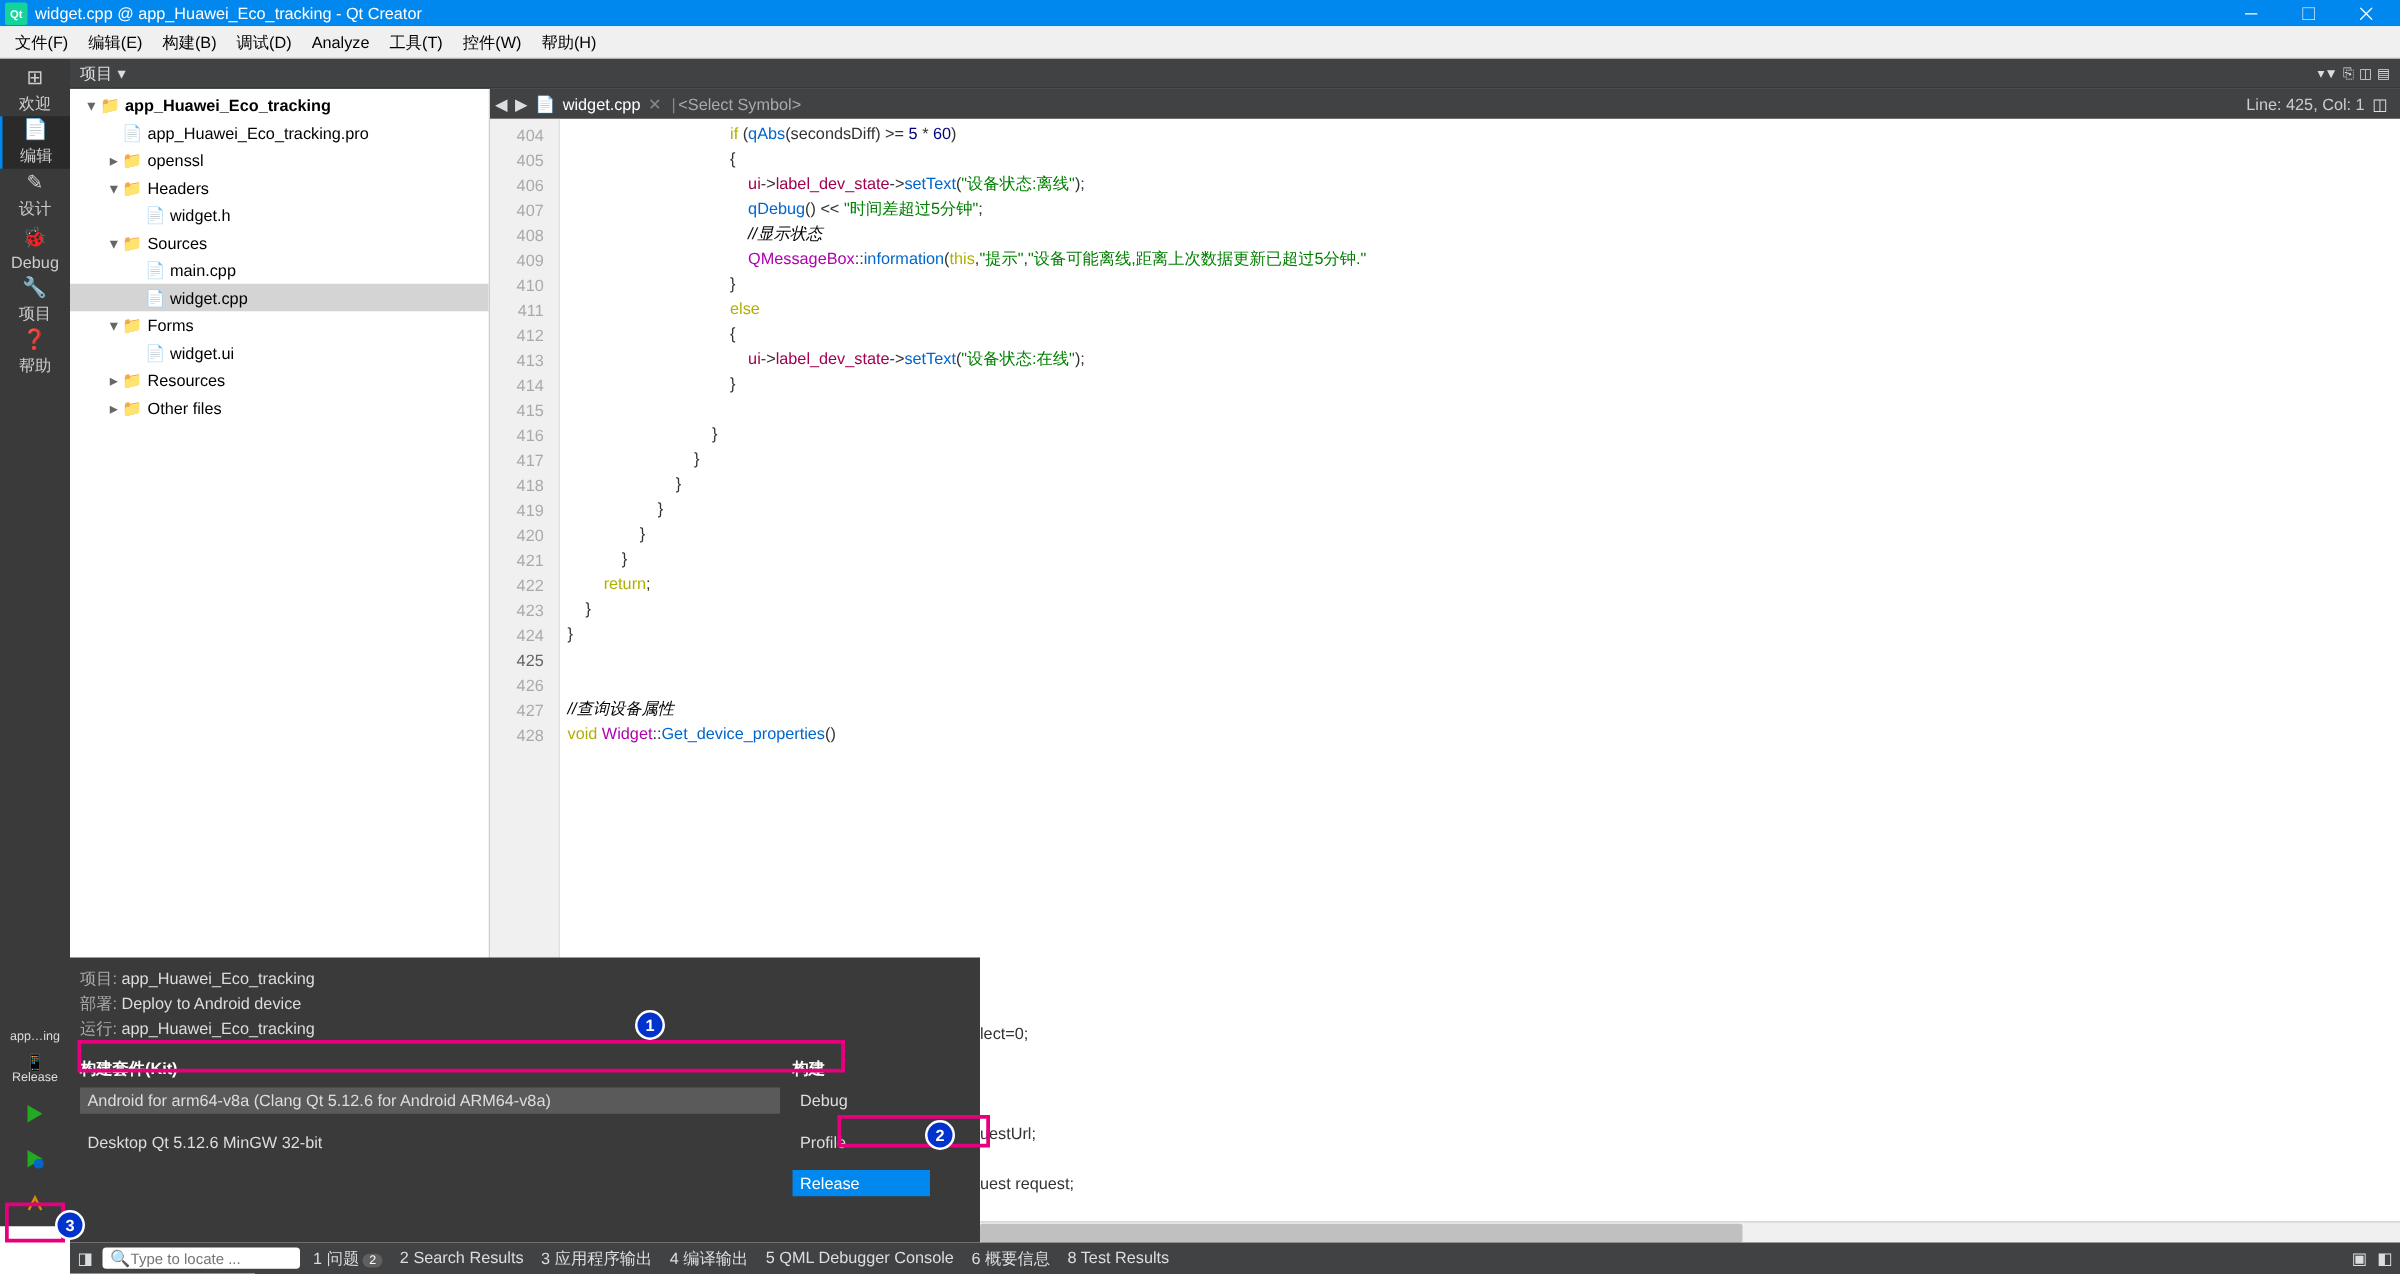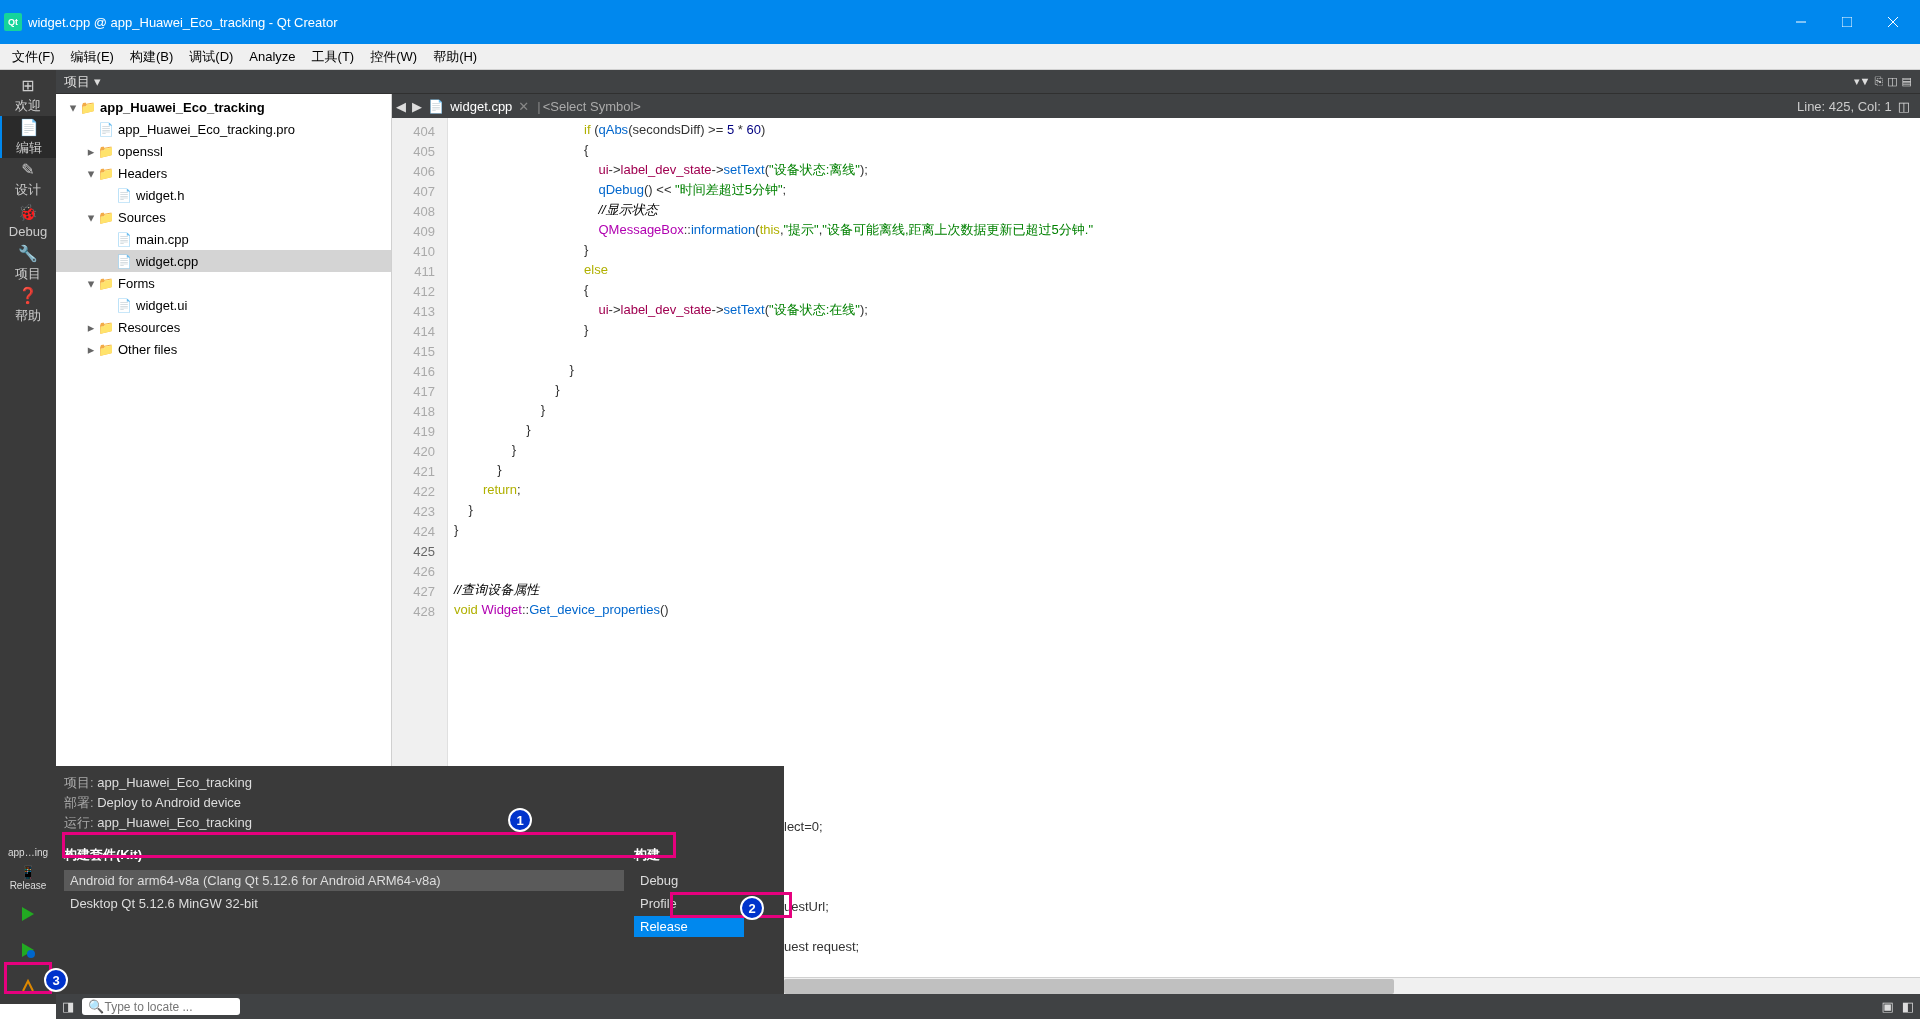--- a/index.html
+++ b/index.html
@@ -1,17 +1,17 @@
 <!DOCTYPE html>
 <html><head>
 <meta charset="utf-8">
 <style>
 *{margin:0;padding:0;box-sizing:border-box;font-family:"Segoe UI",Arial,sans-serif;font-size:13px}
 body{background:#fff;overflow:hidden;height:1019px;width:1920px;position:relative}
-.titlebar{background:#0088ee;color:#fff;height:44px;display:flex;align-items:center;padding:0 4px}
+.titlebar{background:#0088ee;color:#fff;height:21px;display:flex;align-items:center;padding:0 4px}
 .titlebar .icon{width:18px;height:18px;background:#15d49b;margin-right:6px;border-radius:2px;display:flex;align-items:center;justify-content:center;color:#fff;font-size:9px;font-weight:bold}
 .titlebar .title{flex:1;font-size:13px}
 .titlebar .winbtns{display:flex}
 .titlebar .winbtn{width:46px;height:28px;display:flex;align-items:center;justify-content:center;cursor:pointer}
 .titlebar .winbtn svg{width:10px;height:10px;stroke:#fff;stroke-width:1;fill:none}
 .menubar{background:#f0f0f0;height:26px;display:flex;align-items:center;padding:0 4px;border-bottom:1px solid #d0d0d0}
 .menubar .menuitem{padding:3px 8px;cursor:pointer}
 .main{display:flex;height:934px}
 .leftbar{width:56px;background:#3a3a3a;display:flex;flex-direction:column;align-items:center;padding-top:4px;color:#ccc}
 .leftbar .lbitem{width:56px;height:42px;display:flex;flex-direction:column;align-items:center;justify-content:center;cursor:pointer;font-size:11px}
@@ -56,21 +56,21 @@
 .footbar .badge{background:#606060;border-radius:8px;padding:0 5px;font-size:10px;margin-left:3px;color:#fff}
 .footbar .spacer{flex:1}
 .locator{background:#fff;color:#333;border-radius:3px;padding:1px 6px;display:flex;align-items:center;margin-right:10px}
 .locator input{border:none;outline:none;width:130px;font-size:12px}
 .kitpopup{position:absolute;left:56px;bottom:25px;background:#3a3a3a;color:#ddd;padding:8px;font-family:monospace;font-size:13px;width:728px;height:228px}
 .kitpopup .inforow{margin-bottom:2px}
 .kitpopup .label{color:#aaa}
 .kitpopup .cols{display:flex;margin-top:14px}
 .kitpopup .col{margin-right:10px}
 .kitpopup .colhead{color:#fff;font-weight:bold;margin-bottom:6px}
-.kitpopup .kititem{padding:3px 6px;cursor:pointer;margin-bottom:2px}
+.kitpopup .kititem{padding:3px 6px;cursor:pointer;margin-bottom:12px}
 .kitpopup .kititem.sel{background:#5a5a5a}
 .kitpopup .kititem.relsel{background:#0088ee;color:#fff}
 .callout{position:absolute;border:3px solid #e6007e;pointer-events:none}
 .calloutnum{position:absolute;width:24px;height:24px;background:#0033cc;border:2px solid #fff;border-radius:50%;color:#fff;display:flex;align-items:center;justify-content:center;font-weight:bold;font-size:13px;pointer-events:none}
 .hscroll{position:absolute;left:784px;right:0;bottom:25px;height:17px;background:#f0f0f0;border-top:1px solid #d0d0d0}
 .hscroll .thumb{position:absolute;left:0;width:610px;height:15px;top:1px;background:#c0c0c0;border-radius:2px}
 </style>
 </head>
 <body>
 
@@ -329,20 +329,29 @@
 <div class="hscroll">
     <div class="thumb"></div>
   </div>
 
 <div class="footbar">
   <span style="margin-right:8px">◨</span>
   <div class="locator">
     <span>🔍</span>
     <input placeholder="Type to locate ..." style="">
   </div>
+  <div id="footitems" style="display:flex">
+      <span class="fitem">1 问题<span class="badge">2</span></span>
+      <span class="fitem">2 Search Results</span>
+      <span class="fitem">3 应用程序输出</span>
+      <span class="fitem">4 编译输出</span>
+      <span class="fitem">5 QML Debugger Console</span>
+      <span class="fitem">6 概要信息</span>
+      <span class="fitem">8 Test Results</span>
+    </div>
   <span class="spacer"></span>
   <span>▣</span>
   <span style="margin-left:8px">◧</span>
 </div>
 
 <div class="callout" style="left:62px;top:832px;width:614px;height:26px"></div>
 <div class="calloutnum" style="left:508px;top:808px">1</div>
 <div class="callout" style="left:670px;top:892px;width:122px;height:26px"></div>
 <div class="calloutnum" style="left:740px;top:896px">2</div>
 <div class="callout" style="left:4px;top:962px;width:48px;height:32px"></div>

